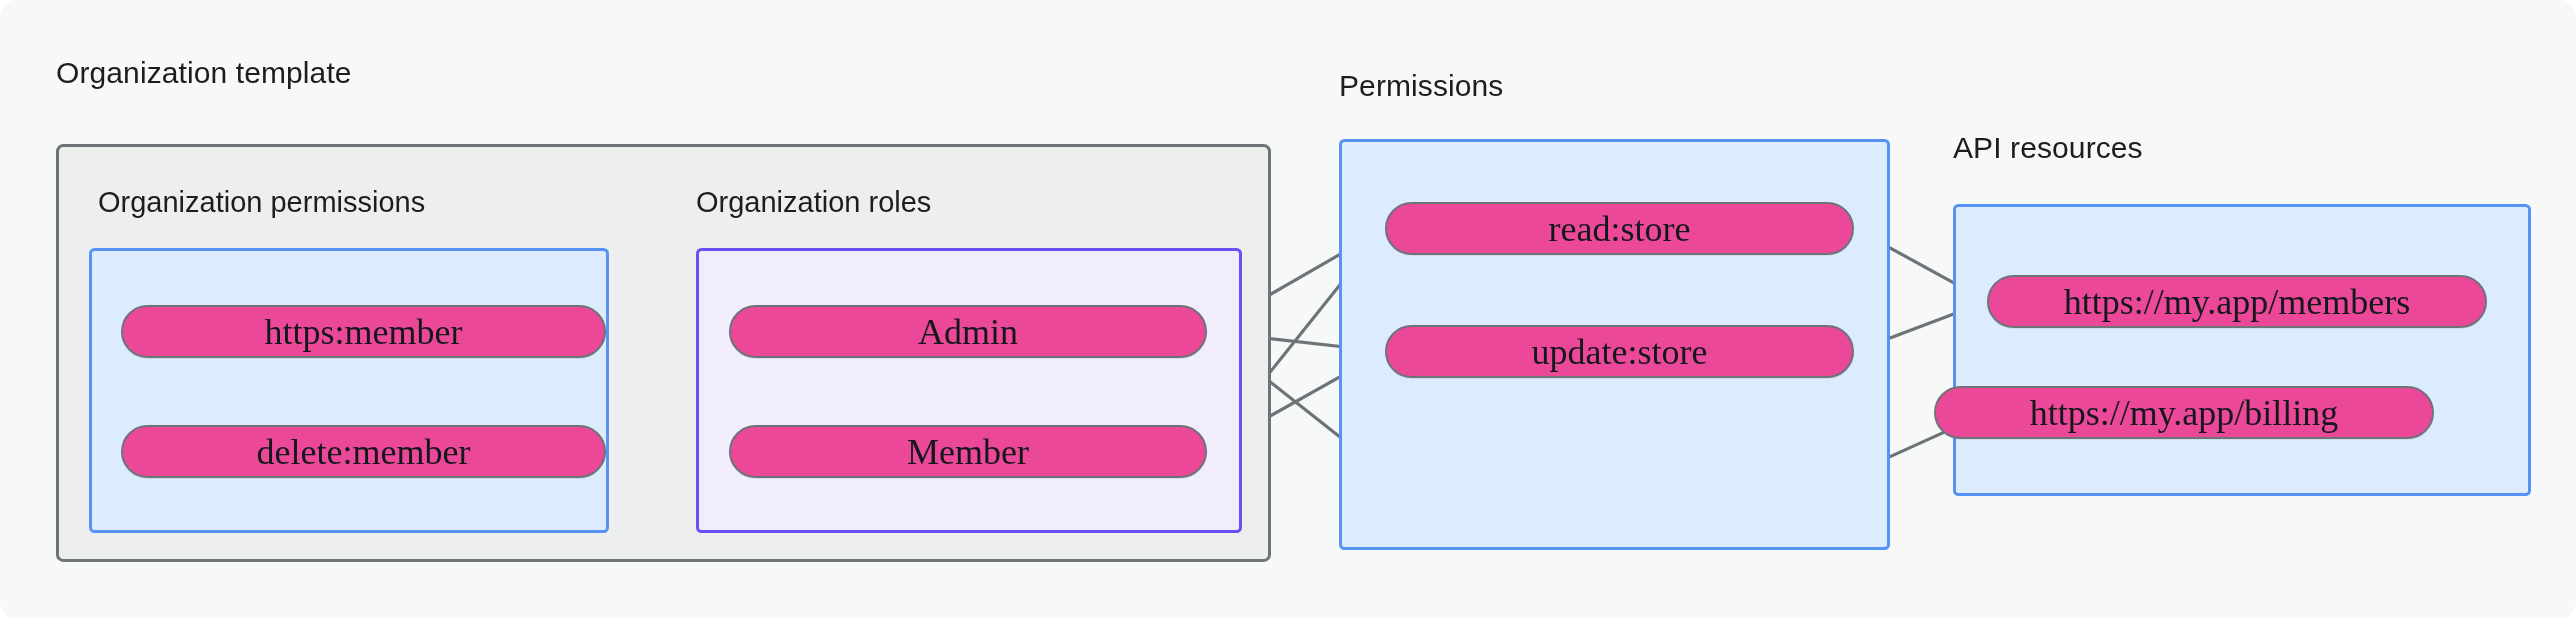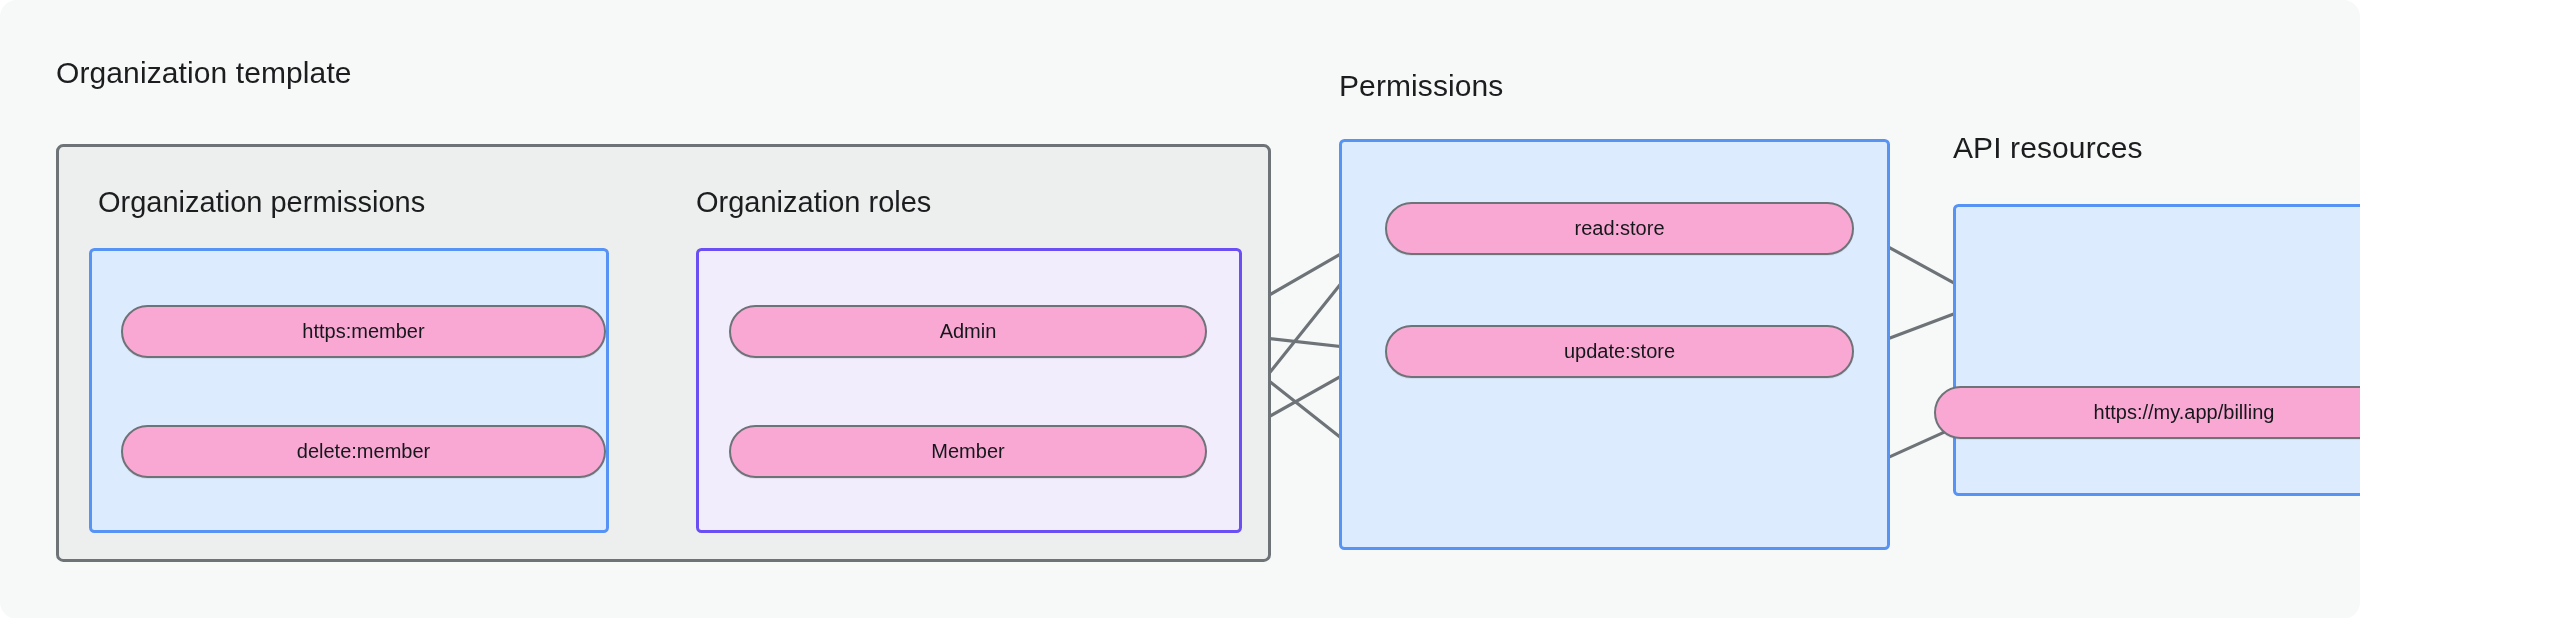--- a/index.html
+++ b/index.html
@@ -2,21 +2,21 @@
 <html style="font-size:14.6px"><head>
 <meta charset="utf-8">
 <style>
   html, body {
     margin: 0;
     padding: 0;
     background: #ffffff;
   }
   #canvas {
     position: relative;
-    width: 2360px;
+    width: 2576px;
     height: 619px;
     background: #F7F8F8;
     border-radius: 17px;
     overflow: hidden;
     font-family: "Liberation Sans", sans-serif;
     -webkit-font-smoothing: antialiased;
   }
   #diagram-svg {
     position: absolute;
     left: 0; top: 0;
@@ -53,30 +53,31 @@
   .sub-title {
     position: absolute;
     font-size: 29px;
     color: #1B1D1F;
     white-space: nowrap;
     line-height: 1;
   }
   .node {
     position: absolute;
     box-sizing: border-box;
-    background: #f9a8d4;
+    background: #ec4899;
     border: 2.7px solid #6E7378;
     border-radius: 912px;
     display: flex;
     align-items: center;
     justify-content: center;
-    font-size: 20px;
+    font-size: 36px;
     color: #15181B;
     white-space: nowrap;
     box-shadow: 0 0.9px 0.9px rgba(0,0,0,0.07);
+    font-family: Liberation Serif, serif;
   }
 </style>
 </head>
 <body>
 
 <div id="canvas">
 
   <svg id="diagram-svg" viewBox="0 0 2823 678" xmlns="http://www.w3.org/2000/svg">
     <g fill="none" stroke="#6E7378" stroke-width="3.5" stroke-linecap="round">
 
@@ -135,16 +136,17 @@
 
   <div class="container-box cont-blue" style="left:1339px; top:139px; width:551px; height:411px;"></div>
 
   <div class="node" style="left:1385px; top:202px; width:469px; height:53px;">read:store</div>
   <div class="node" style="left:1385px; top:325px; width:469px; height:53px;">update:store</div>
 
   <div class="group-title" style="left:1953px; top:133px;">API resources</div>
 
   <div class="container-box cont-blue" style="left:1953px; top:204px; width:578px; height:292px;"></div>
 
+  <div class="node" style="left:1987px; top:275px; width:500px; height:53px;">https://my.app/members</div>
   <div class="node" style="left:1934px; top:386px; width:500px; height:53px;">https://my.app/billing</div>
 
 </div>
 
 
 </body></html>

